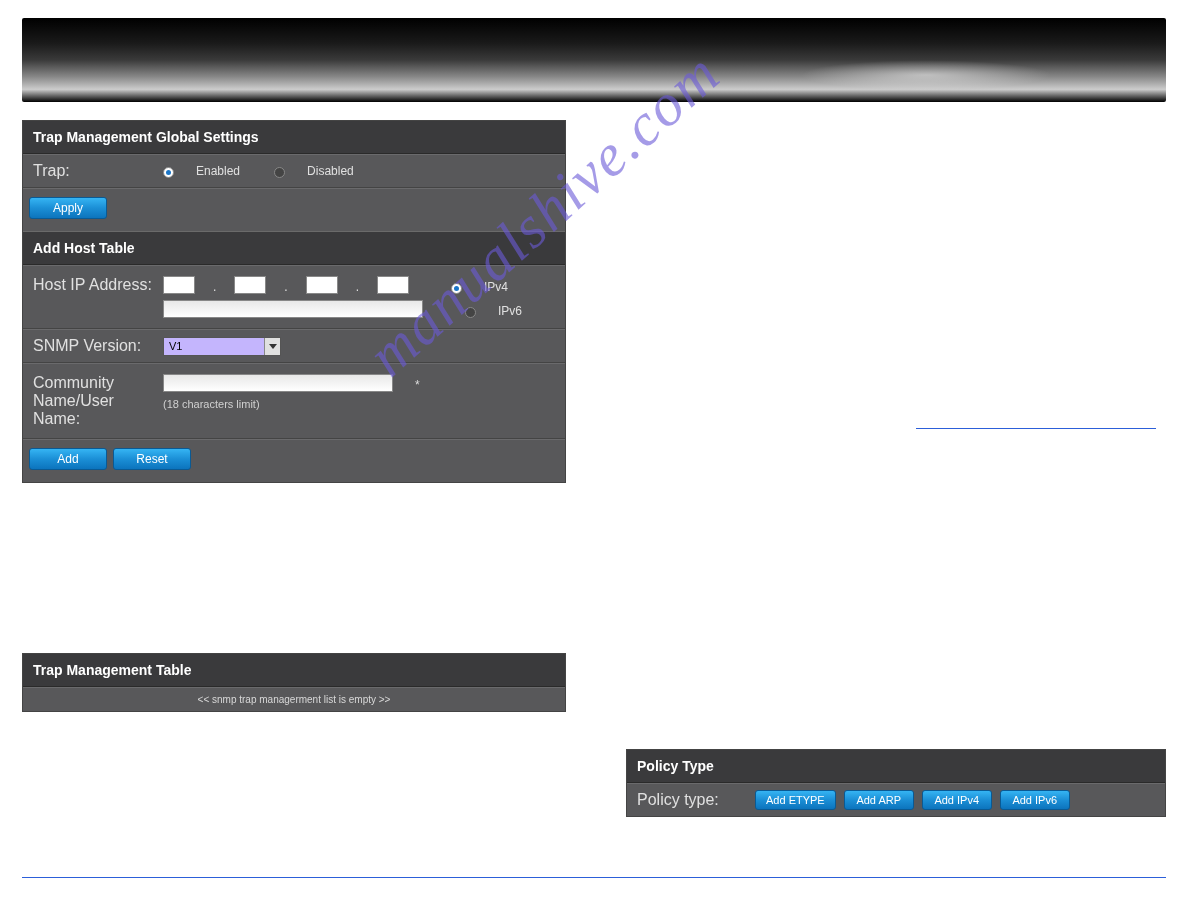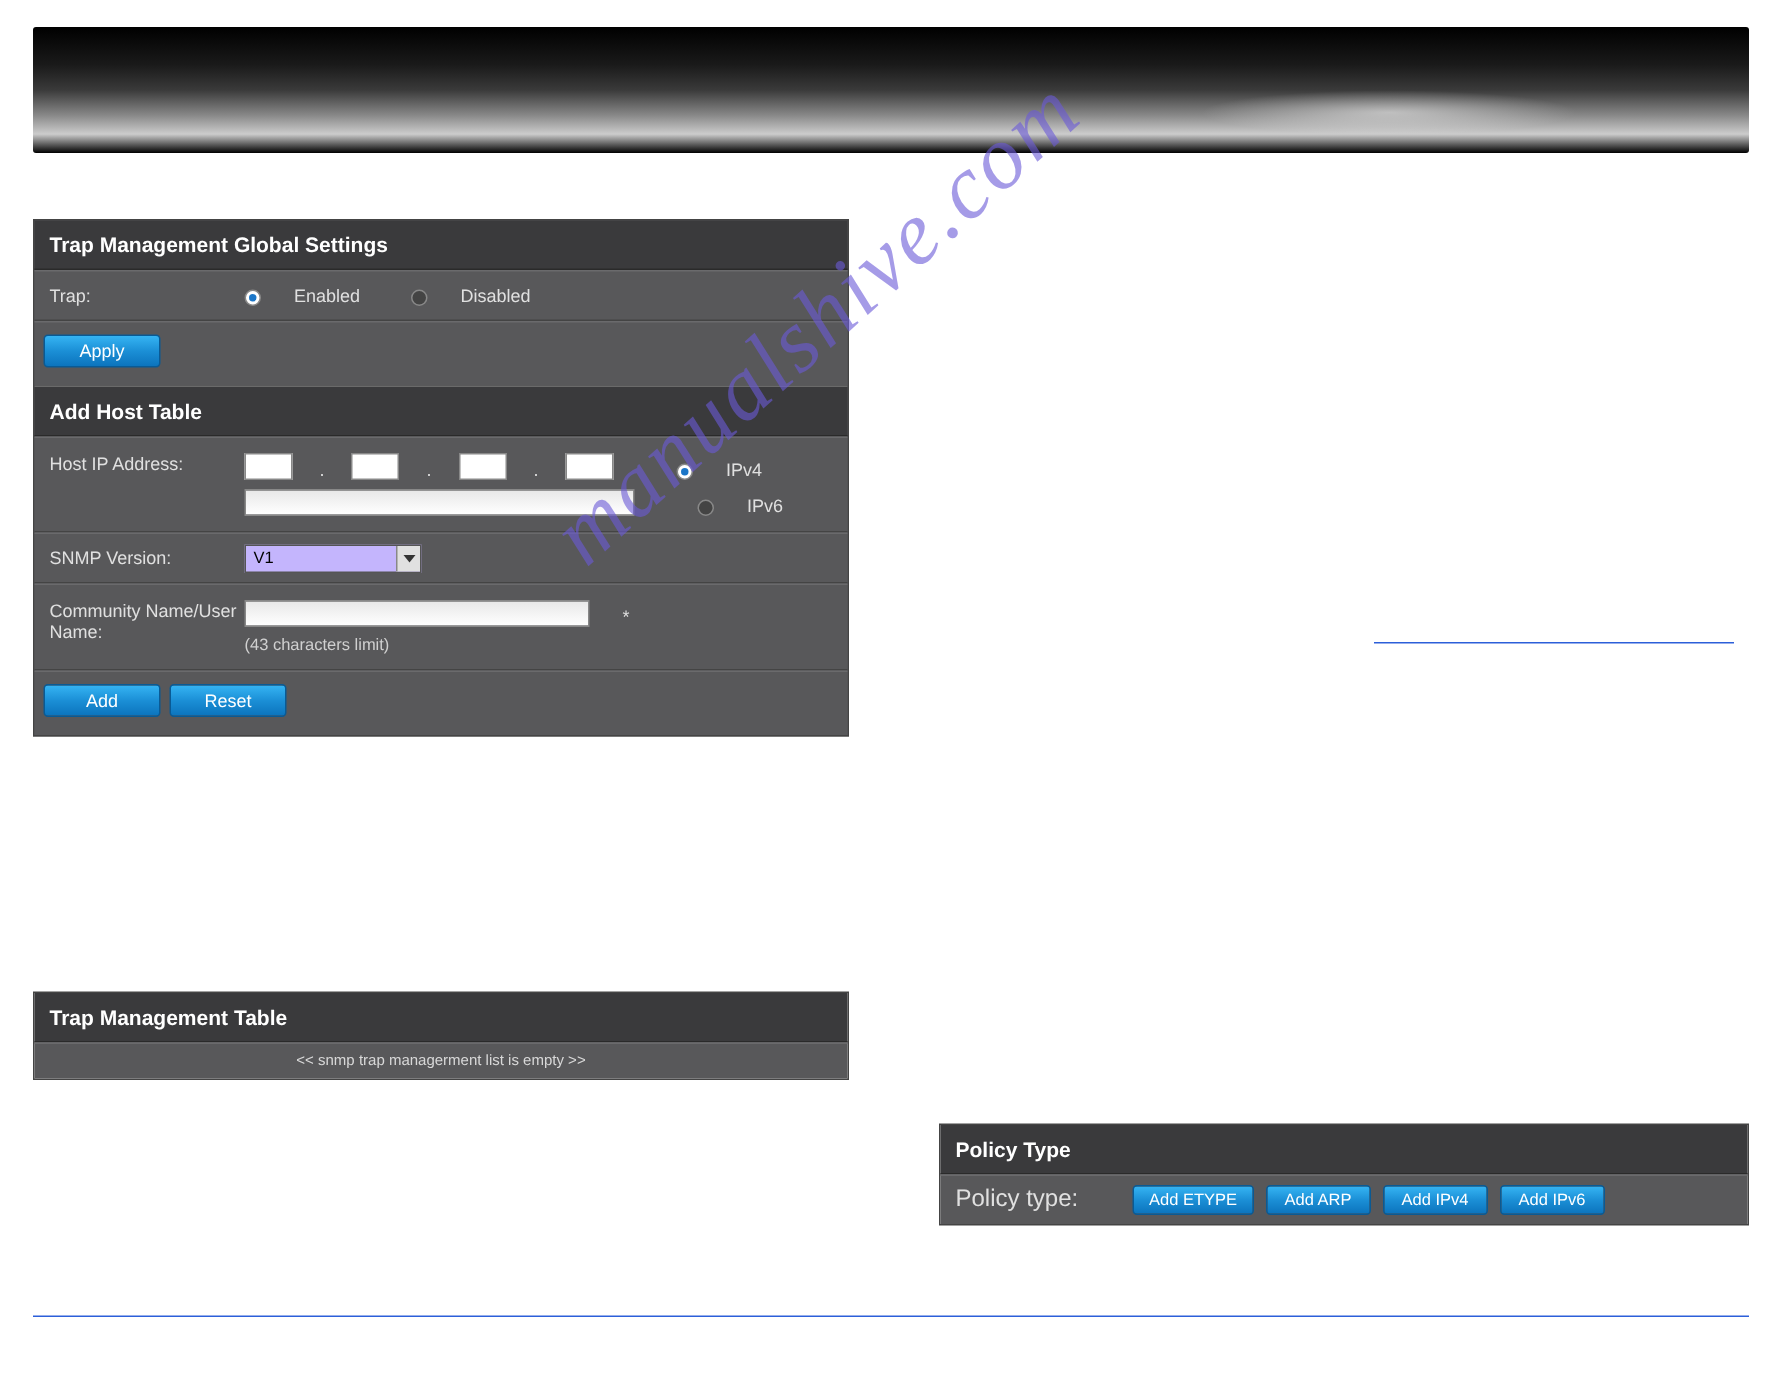--- a/index.html
+++ b/index.html
@@ -1,27 +1,27 @@
 <!DOCTYPE html>
 <html><head>
 <meta charset="utf-8">
 <style>
 * { box-sizing: border-box; margin: 0; padding: 0; }
 body { font-family: Arial, sans-serif; font-size: 12px; background: #fff; color: #333; width: 1188px; }
 .banner { height: 84px; margin: 18px 22px 0 22px; background: linear-gradient(to bottom, #000 0%, #1a1a1a 30%, #3a3a3a 50%, #888 70%, #ccc 85%, #000 100%); border-radius: 2px; position: relative; }
 .banner::after { content: ''; position: absolute; top: 50%; left: 68%; width: 22%; height: 30px; background: radial-gradient(ellipse at center, rgba(255,255,255,0.5) 0%, transparent 70%); border-radius: 50%; }
 .main { display: flex; padding: 0 22px; gap: 40px; }
-.left-col { width: 560px; margin-top: 26px; }
+.left-col { width: 560px; }
 .right-col { flex: 1; padding-left: 20px; margin-top: 21px; }
 .panel { margin-top: 18px; border: 1px solid #444; background: #5a5a5c; }
 .section-header { background: #3a3a3c; color: #fff; font-weight: bold; padding: 8px 10px; font-size: 14px; border-bottom: 1px solid #2a2a2a; }
 .subsection-header { background: #3a3a3c; color: #fff; font-weight: bold; padding: 8px 10px; font-size: 14px; border-top: 1px solid #6a6a6a; border-bottom: 1px solid #2a2a2a; }
 .form-row { display: flex; align-items: center; padding: 6px 10px; color: #e0e0e0; border-top: 1px solid #6a6a6c; border-bottom: 1px solid #444; background: #58585a; min-height: 34px; }
 .form-row.tall { align-items: flex-start; padding-top: 10px; padding-bottom: 10px; }
-.form-label { width: 130px; flex-shrink: 0; font-size: 12px; }
+.form-label { width: 130px; flex-shrink: 0; font-size: 16px; }
 .form-content { flex: 1; display: flex; flex-direction: column; gap: 6px; }
 .row-inline { display: flex; align-items: flex-end; gap: 18px; }
 .radio-dot { width: 11px; height: 11px; border-radius: 50%; border: 1px solid #888; background: #444; display: inline-flex; align-items: center; justify-content: center; margin-right: 4px; flex-shrink: 0; }
 .radio-dot.selected { background: #fff; }
 .radio-dot.selected::after { content: ''; width: 5px; height: 5px; border-radius: 50%; background: #1b76c8; }
 .radio-label { margin-right: 16px; font-size: 12px; }
 .ip-oct { width: 32px; height: 18px; background: #fff; border: 1px solid #888; font-size: 11px; padding: 0 2px; }
 .dot { color: #e0e0e0; }
 .text-input { height: 18px; background: linear-gradient(to bottom, #e8e8e8, #fff); border: 1px solid #888; font-size: 11px; padding: 0 4px; }
 .text-input.wide { width: 260px; }
@@ -109,21 +109,21 @@
         </div>
       </div>
 
       <div class="form-row tall">
         <div class="form-label">Community Name/User Name:</div>
         <div class="form-content">
           <div class="row-inline">
             <input class="text-input med" style="">
             <span class="asterisk">*</span>
           </div>
-          <div class="hint">(43 characters limit)</div>
+          <div class="hint">(18 characters limit)</div>
         </div>
       </div>
 
       <div class="button-bar">
         <button class="btn">Add</button>
         <button class="btn">Reset</button>
       </div>
     </div>
 
     <div class="table-panel">

